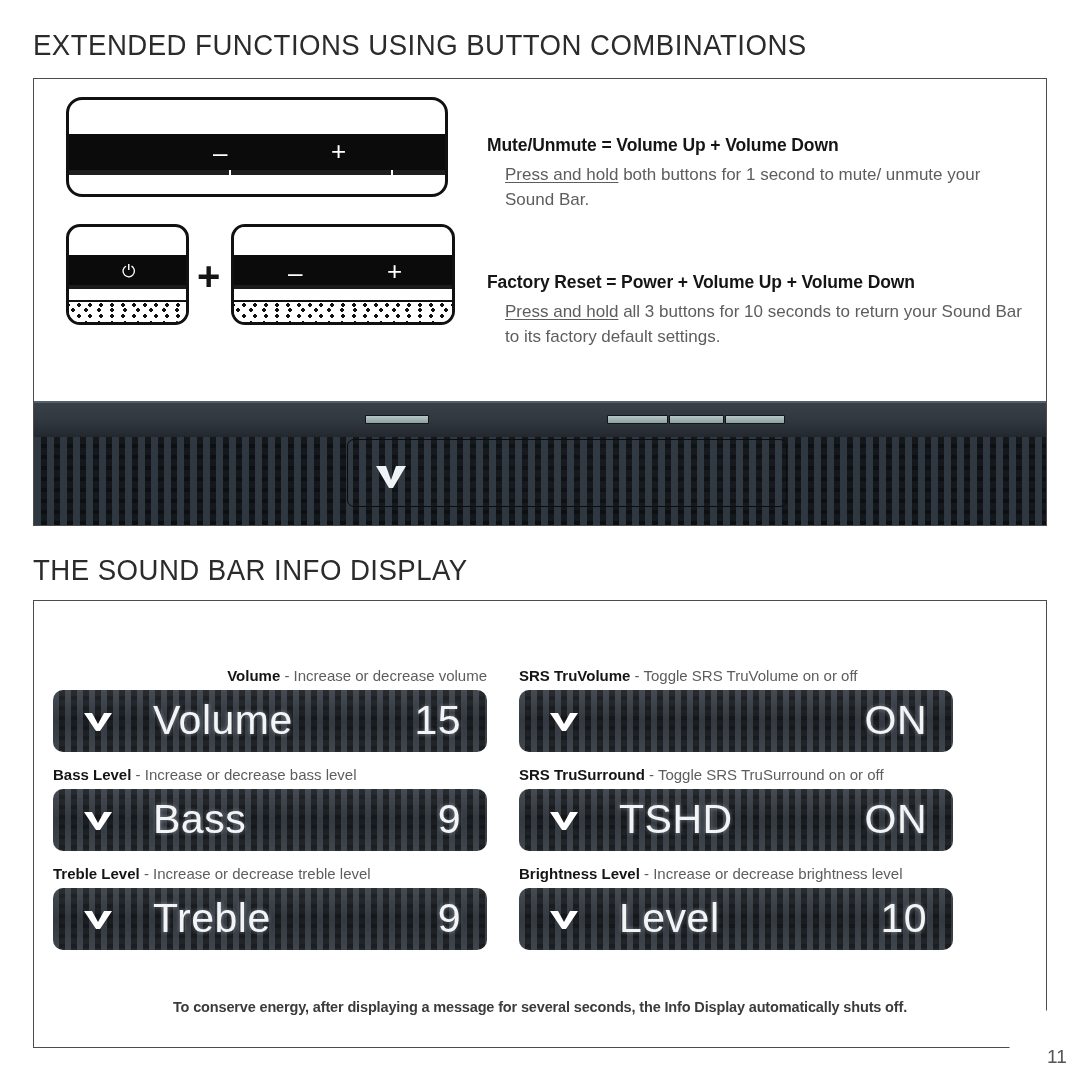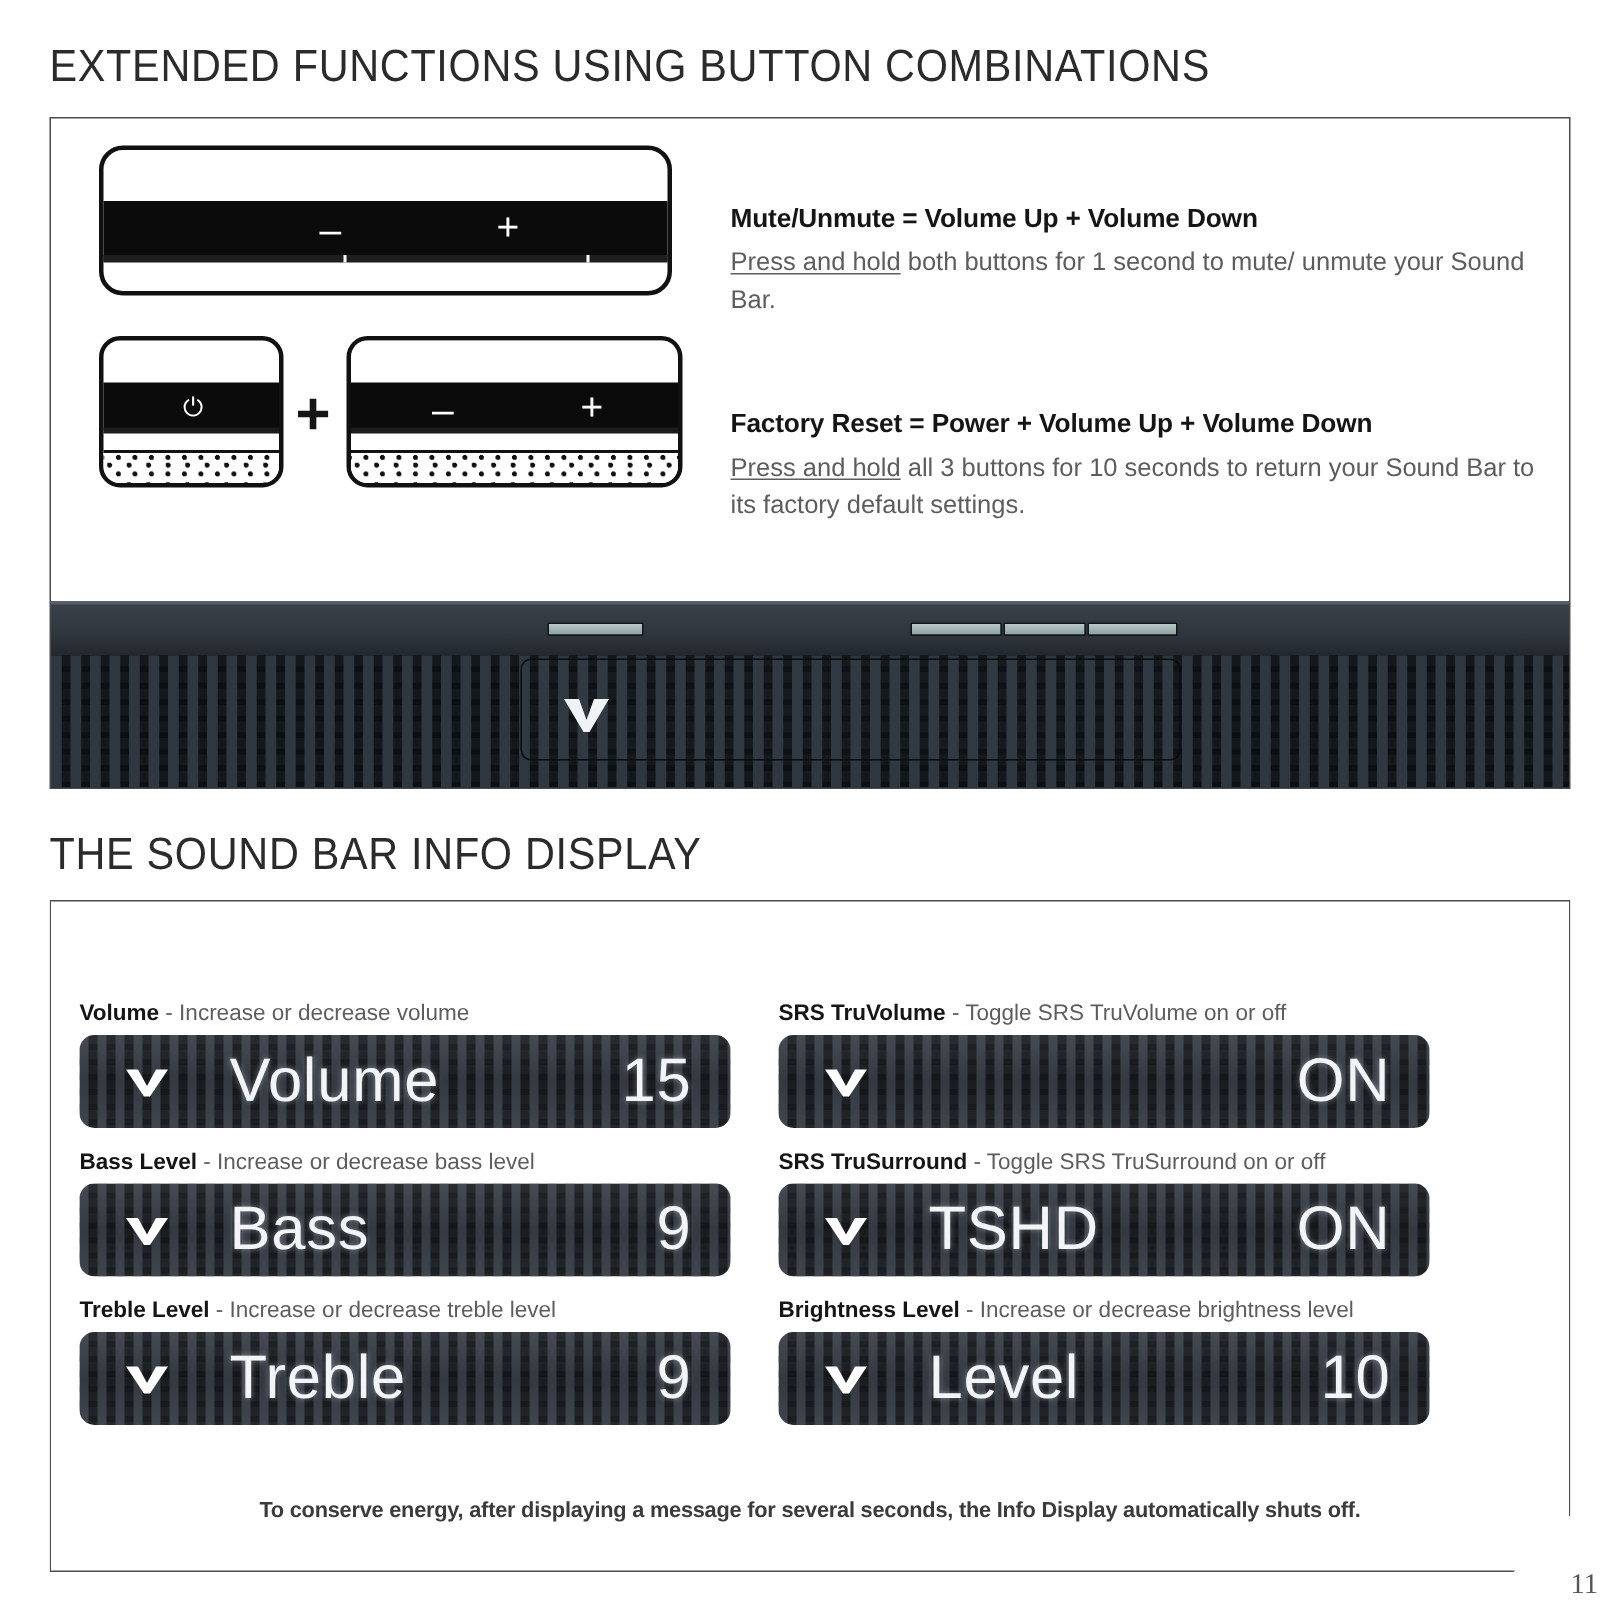--- a/index.html
+++ b/index.html
@@ -120,20 +120,21 @@
   #txt-reset { top: 150px; }
   .txt-head {
     font-size: 17.5px; font-weight: 700; color: #151515;
     letter-spacing: -0.1px; margin-bottom: 7px;
     white-space: nowrap;
     margin-top: 43px;
   }
   .txt-body {
     font-size: 17px; color: #5d5d5d; line-height: 1.47;
     font-weight: 400;
+    margin-left: 18px;
   }
   .txt-body .u { text-decoration: underline; text-underline-offset: 2px; }
 
   
   #soundbar-photo {
     position: absolute;
     left: 0px; top: 322px;
     width: 1012px; height: 125px;
     background: #1b1f24;
   }
@@ -240,21 +241,21 @@
     left: 0; right: 0; top: 398px;
     text-align: center;
     font-size: 14.5px; font-weight: 700; color: #3b3b3b;
     letter-spacing: -0.15px;
   }
 
   #page-number {
     position: absolute;
     left: 1047px; top: 1046px;
     font-size: 19px; color: #555;
-    font-family: Liberation Serif, serif;
+    font-family: Liberation Sans, sans-serif;
   }
 </style>
 </head>
 <body>
 
 <div class="page">
 
   <div class="section-title" id="title-extended">EXTENDED FUNCTIONS USING BUTTON COMBINATIONS</div>
 
   <div class="box" id="extended-box">
@@ -313,21 +314,21 @@
         <path d="M2 2 L12 2 L17 16 L22 2 L32 2 L19 24 L15 24 Z" fill="#f0f3f6"></path>
       </svg>
     </div>
   </div>
 
   <div class="section-title" id="title-infodisplay">THE SOUND BAR INFO DISPLAY</div>
 
   <div class="box" id="info-box">
     <div id="info-box-inner">
 
-      <div class="disp-group" style="left:19px; top:66px;">
+      <div class="disp-group" style="left:19px; top:66px;text-align:right;">
         <div class="disp-label"><b>Volume</b><span> - Increase or decrease volume</span></div>
         <div class="disp-screen">
           <svg class="disp-chevron" viewBox="0 0 30 22">
             <path d="M1 3 L9 3 L15 14 L21 3 L29 3 L17 21 L13 21 Z" fill="#ffffff"></path>
           </svg>
           <div class="disp-text">Volume</div>
           <div class="disp-value">15</div>
         </div>
       </div>
 

